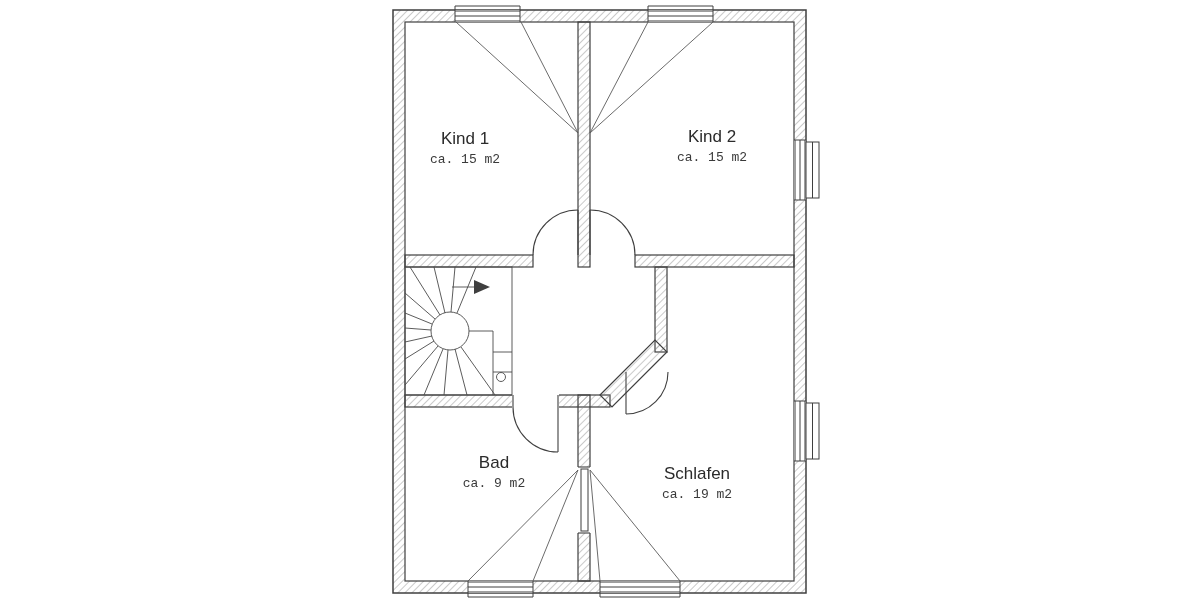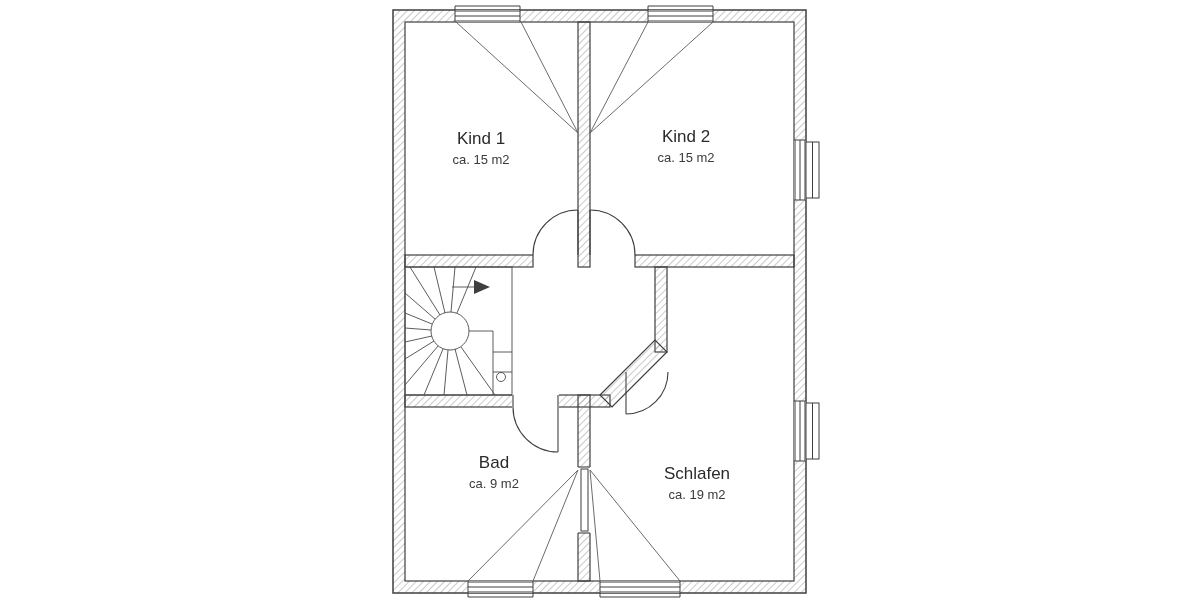--- a/index.html
+++ b/index.html
@@ -31,20 +31,21 @@
   .room-name {
     font-size: 17px;
     line-height: 20px;
     color: #2b2b2b;
   }
   .room-area {
     font-size: 13px;
     line-height: 16px;
     margin-top: 3px;
     color: #3a3a3a;
+    font-family: Liberation Mono, monospace;
   }
 </style>
 </head>
 <body>
 
 <div class="stage">
 
   <svg width="1200" height="600" viewBox="0 0 1200 600">
     <defs>
       <pattern id="hatch" width="5" height="5" patternUnits="userSpaceOnUse" patternTransform="rotate(45)">
@@ -216,26 +217,26 @@
       <line x1="493" y1="372" x2="512" y2="372"></line>
       <circle cx="501" cy="377" r="4.5"></circle>
 
       <g>
         <line x1="452" y1="287" x2="474" y2="287"></line>
         <polygon points="474,280 490,287 474,294" fill="#3f3f3f" stroke="none"></polygon>
       </g>
     </g>
   </svg>
 
-  <div class="room-label" style="left:481px; top:129px">
+  <div class="room-label" style="left:465px; top:129px">
     <div class="room-name">Kind 1</div>
     <div class="room-area">ca. 15 m2</div>
   </div>
 
-  <div class="room-label" style="left:686px; top:127px">
+  <div class="room-label" style="left:712px; top:127px">
     <div class="room-name">Kind 2</div>
     <div class="room-area">ca. 15 m2</div>
   </div>
 
   <div class="room-label" style="left:494px; top:453px">
     <div class="room-name">Bad</div>
     <div class="room-area">ca. 9 m2</div>
   </div>
 
   <div class="room-label" style="left:697px; top:464px">

